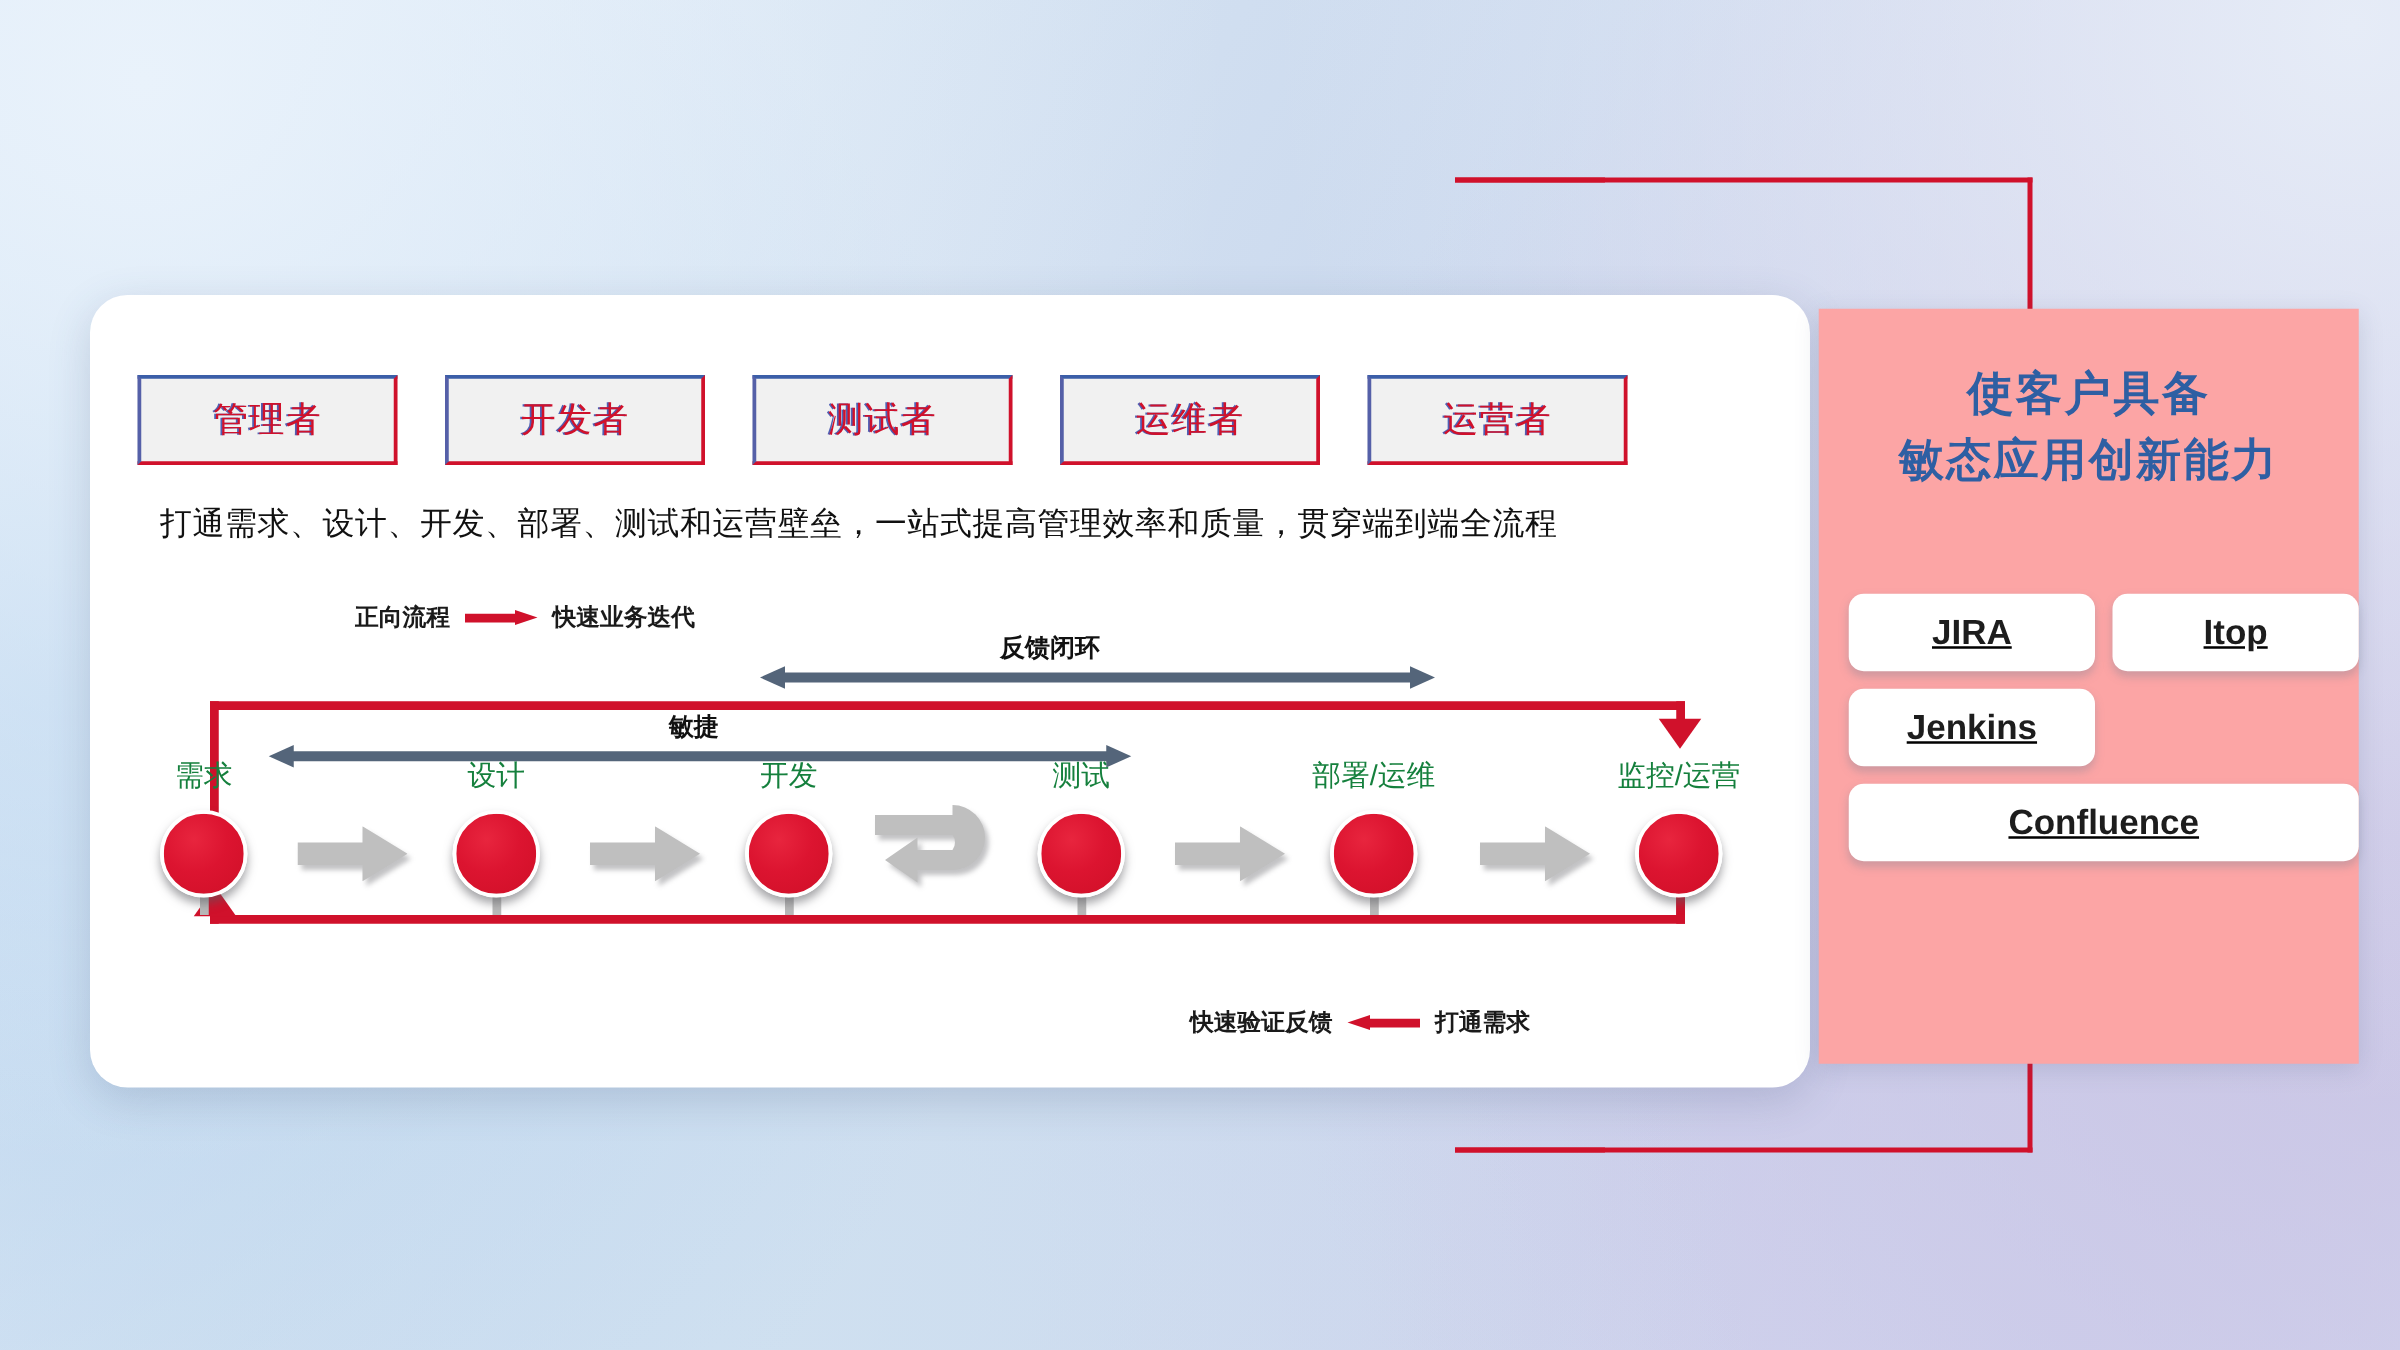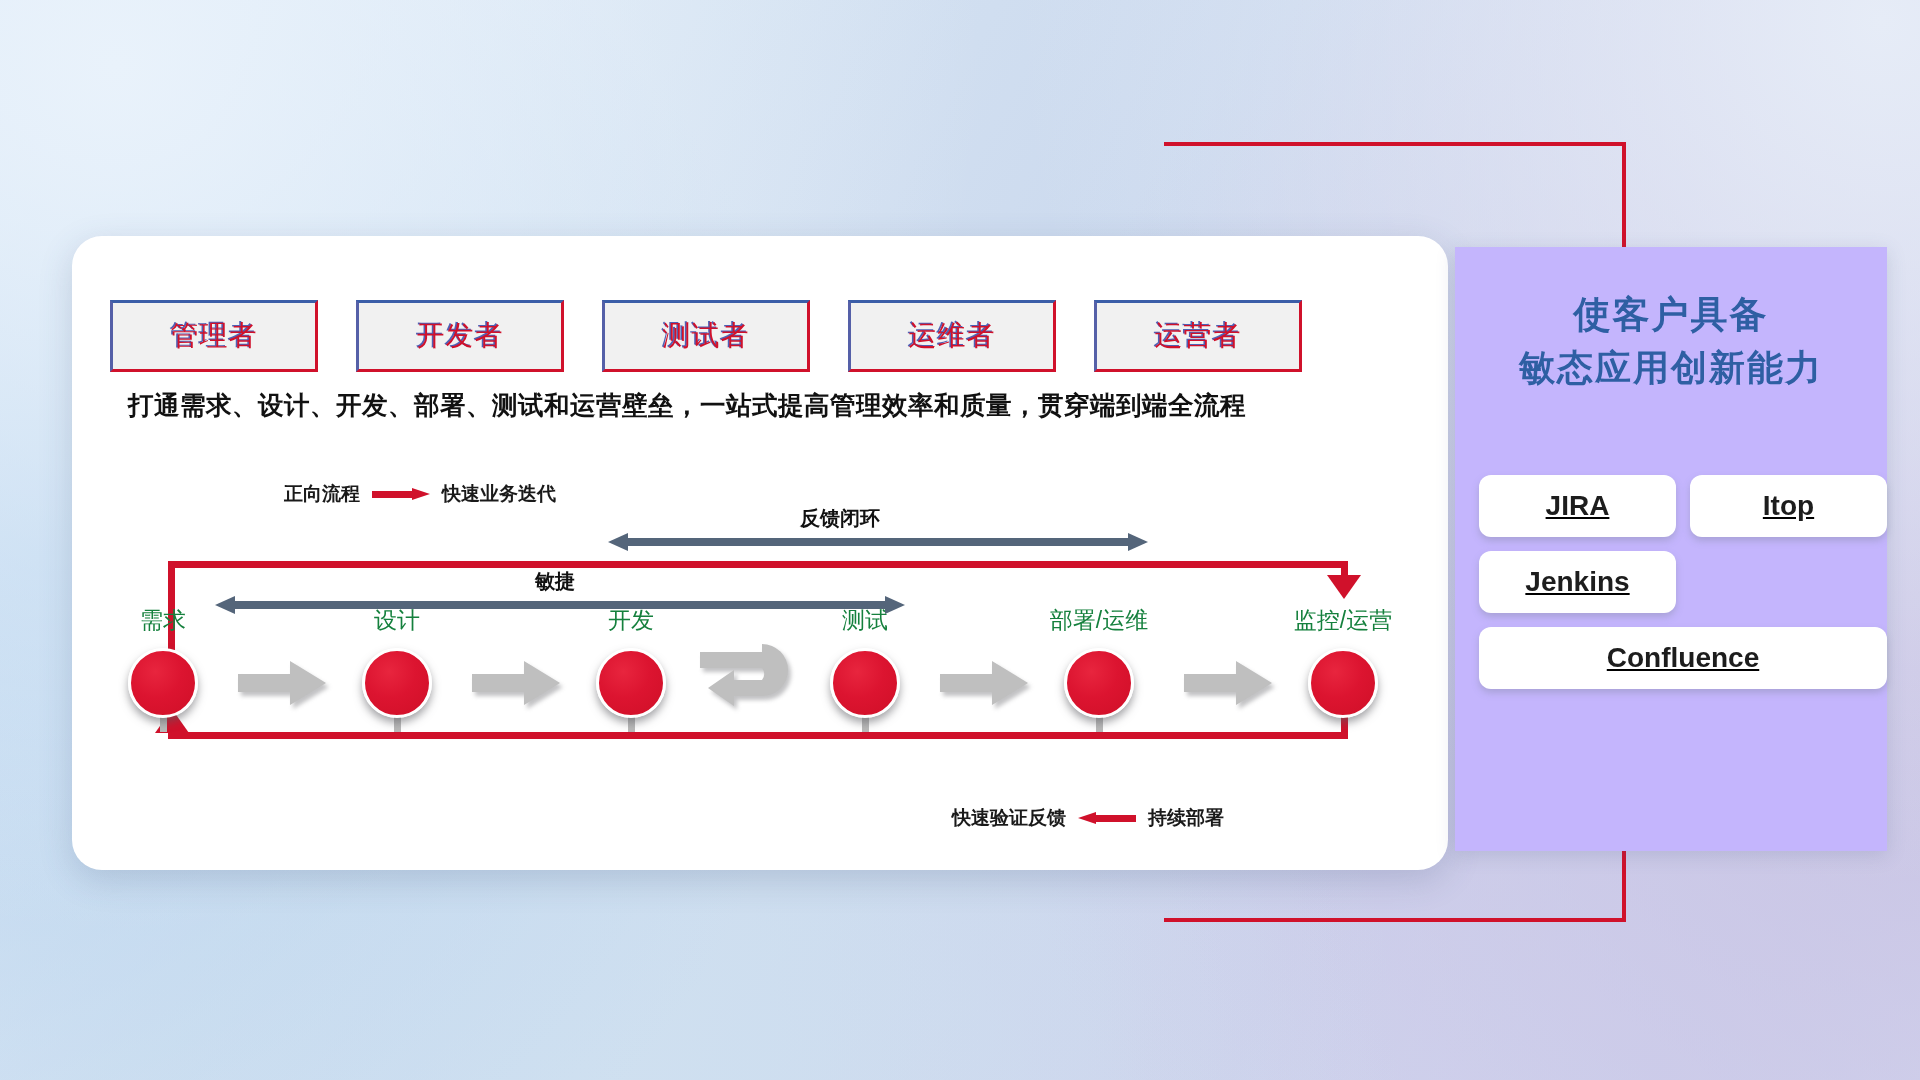--- a/index.html
+++ b/index.html
@@ -43,22 +43,22 @@
     width:208px;height:72px;background:#f1f1f1;
     border-top:3px solid #3b5ea8;border-left:3px solid #5560a8;
     border-right:3px solid #d0112b;border-bottom:3px solid #d0112b;
     box-sizing:border-box;display:flex;align-items:center;justify-content:center;
   }
   .role-label{font-size:28px;color:#d0112b;letter-spacing:1px;
     text-shadow:-1.4px -0.6px 0 rgba(50,70,170,.85);}
 
   
   #headline{
-    position:absolute;left:128px;top:388px;width:1300px;
-    font-size:25.5px;font-weight:bold;color:#111;letter-spacing:.5px;white-space:nowrap;
+    position:absolute;left:128px;top:401px;width:1300px;
+    font-size:25.5px;font-weight:normal;color:#111;letter-spacing:.5px;white-space:nowrap;
   }
 
   
   .legend{position:absolute;display:flex;align-items:center;gap:12px;
     font-size:19px;font-weight:bold;color:#1a1a1a;}
   #legend-forward{left:284px;top:481px;}
   #legend-feedback{left:952px;top:805px;}
   .lg-arrow{width:58px;height:13px;position:relative;}
   .lg-arrow .shaft{position:absolute;top:3.5px;height:7px;background:#d0112b;}
   .lg-arrow .head{position:absolute;top:0;width:0;height:0;
@@ -112,21 +112,21 @@
   
   .chev{position:absolute;height:44px;width:88px;
     filter:drop-shadow(3px 4px 2px rgba(120,120,125,.45));}
 
   
   #uturn{position:absolute;left:700px;top:644px;width:116px;height:76px;
     filter:drop-shadow(3px 4px 2px rgba(120,120,125,.45));}
 
   
   #panel{position:absolute;left:1455px;top:247px;width:432px;height:604px;
-    background:#c4b5fd;box-shadow:0 4px 18px rgba(70,90,130,.18);}
+    background:#fca5a5;box-shadow:0 4px 18px rgba(70,90,130,.18);}
   #panel-title{position:absolute;left:0;right:0;top:42px;text-align:center;
     color:#2e5fa3;font-weight:bold;line-height:1.42;font-size:37px;letter-spacing:2px;}
   #panel-title .l2{display:block;font-size:36px;}
   #chips{position:absolute;left:24px;top:228px;width:408px;
     display:flex;flex-wrap:wrap;gap:14px 14px;text-decoration:underline;}
   .chip{height:62px;background:#fff;border-radius:12px;
     display:flex;align-items:center;justify-content:center;
     font-size:28px;font-weight:bold;color:#1d1d1d;
     box-shadow:0 4px 7px rgba(120,130,150,.35);}
   .chip.half{width:197px;}
@@ -171,21 +171,21 @@
   </span>
   <span>快速业务迭代</span>
 </div>
 
 <div class="legend" id="legend-feedback">
   <span>快速验证反馈</span>
   <span class="lg-arrow left">
     <span class="shaft"></span>
       <span class="head"></span>
   </span>
-  <span>持续部署</span>
+  <span>打通需求</span>
 </div>
 
 <div class="span-label" id="label-cd">反馈闭环</div>
 <div class="dbl" id="dbl-cd">
   <span class="h l"></span>
     <span class="bar"></span>
     <span class="h r"></span>
 </div>
 
 <div class="span-label" id="label-agile">敏捷</div>

